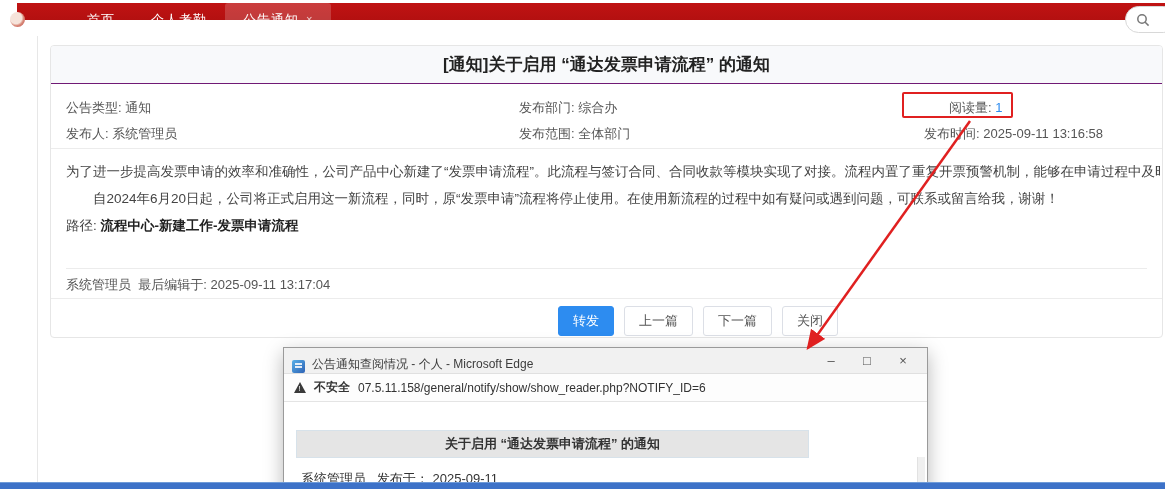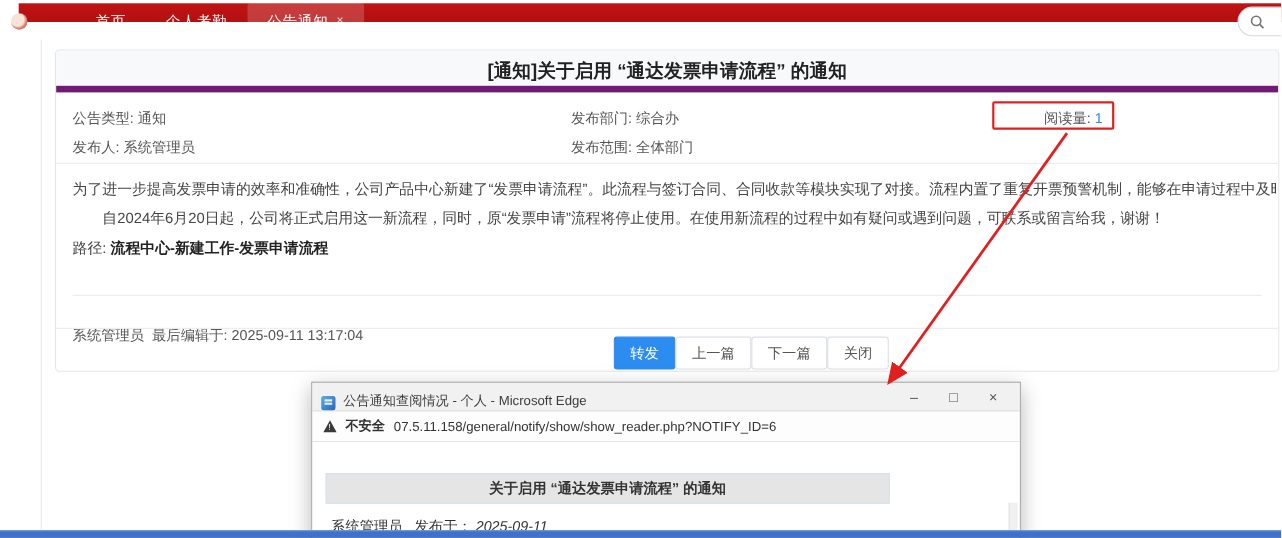--- a/index.html
+++ b/index.html
@@ -18,35 +18,35 @@
   .search-pill { position:absolute; right:-12px; top:3px; width:52px; height:27px; background:#fff; border:1px solid #d8d8d8;
     border-radius:14px; display:flex; align-items:center; padding-left:10px; }
 
   
   .vline { position:absolute; left:37px; top:36px; bottom:0; width:1px; background:#e7e7e7; }
 
   
   .card { position:absolute; left:50px; top:45px; width:1113px; height:293px; background:#fff;
     border:1px solid #e6e6e6; border-radius:4px; overflow:hidden; }
   .card-title { height:38px; line-height:38px; text-align:center; font-size:17px; font-weight:bold; color:#222;
-    background:#f8f9fb; border-bottom:6px solid #701a75; }
+    background:#f8f9fb; border-bottom:1px solid #701a75; }
   .meta { position:absolute; left:0; top:39px; right:0; height:64px; border-bottom:1px solid #ececec; font-size:13px; color:#555; }
   .meta span.cell { position:absolute; white-space:nowrap; }
   .m-r1 { top:14px; } .m-r2 { top:40px; }
   .m-c1 { left:15px; } .m-c2 { left:468px; } .m-c3 { left:873px; }
   .m-reads { left:898px; }
   .reads-num { color:#2d8cf0; }
   .body-text { position:absolute; left:15px; right:2px; top:112px; font-size:13.5px; color:#444; line-height:27px; }
   .body-line { white-space:nowrap; overflow:hidden; }
   .indent { text-indent:2em; }
   .path-line b { color:#222; }
   .divider-a { position:absolute; left:15px; right:15px; top:222px; height:1px; background:#ececec; }
-  .editor-line { position:absolute; left:15px; top:230px; font-size:13px; color:#555; white-space:nowrap;margin-top:20px; }
+  .editor-line { position:absolute; left:15px; top:230px; font-size:13px; color:#555; white-space:nowrap; }
   .divider-b { position:absolute; left:0; right:0; top:252px; height:1px; background:#ececec; }
-  .btn-row { position:absolute; left:507px; top:260px; display:flex; }
+  .btn-row { position:absolute; left:507px; top:260px; display:flex; gap:10px; }
   .btn { font-size:13px; padding:5px 14px; border-radius:3px; border:1px solid #dcdfe6; background:#fff; color:#555; cursor:pointer; white-space:nowrap; font-family:inherit; }
   .btn-primary { background:#2d8cf0; border-color:#2d8cf0; color:#fff; }
 
   
   .read-box { position:absolute; left:902px; top:92px; width:111px; height:26px; border:2px solid #e02020; border-radius:2px; z-index:30; }
   .arrow-svg { position:absolute; left:0; top:0; width:1165px; height:489px; z-index:60; pointer-events:none; }
 
   
   .popup { position:absolute; left:283px; top:347px; width:645px; height:150px; background:#fff;
     border:1px solid #9a9a9a; box-shadow:0 6px 18px rgba(0,0,0,.28); z-index:40; }
@@ -59,21 +59,21 @@
   .win-btn { width:36px; text-align:center; font-size:13px; color:#555; cursor:pointer; line-height:26px; }
   .pop-urlbar { height:28px; background:#fdfdfd; border-bottom:1px solid #e4e4e4; display:flex; align-items:center; padding-left:10px; gap:8px; font-size:12px; color:#333; }
   .warn-tri { position:relative; width:0; height:0; border-left:6px solid transparent; border-right:6px solid transparent; border-bottom:11px solid #3a3a3a; }
   .warn-tri i { position:absolute; left:-1.5px; top:3px; font-style:normal; color:#fff; font-size:8px; line-height:8px; }
   .sec-label { font-weight:bold; color:#333; }
   .url-text { color:#333; }
   .pop-content { position:relative; height:96px; background:#fff; }
   .pop-header-box { position:absolute; left:12px; top:28px; width:513px; height:28px; line-height:26px; background:#e5e5e5;
     border:1px solid #d7e2ea; text-align:center; font-size:13px; font-weight:bold; color:#333; }
   .pop-author { position:absolute; left:17px; top:68px; font-size:13px; color:#333; white-space:nowrap; }
-  .pop-author .date { font-style:italic; }
+  .pop-author .date { }
   .pop-scrollbar { position:absolute; right:2px; top:55px; bottom:0; width:8px; background:#f0f0f0; border-left:1px solid #e2e2e2; }
 
   
   .bottom-strip { position:absolute; left:0; right:0; top:482px; height:7px; background:#3d72c8; border-top:1px solid #6f9bd8; z-index:70; }
 </style>
 </head>
 <body>
 
 <div class="page">
 
@@ -113,20 +113,24 @@
         <span>阅读量:</span>
         <span class="reads-num">1</span>
       </span>
       <span class="cell m-r2 m-c1">
         <span>发布人:</span>
         <span>系统管理员</span>
       </span>
       <span class="cell m-r2 m-c2">
         <span>发布范围:</span>
         <span>全体部门</span>
+      </span>
+      <span class="cell m-r2 m-c3">
+        <span>发布时间:</span>
+        <span>2025-09-11 13:16:58</span>
       </span>
     </div>
 
     <div class="body-text">
       <div class="body-line">为了进一步提高发票申请的效率和准确性，公司产品中心新建了“发票申请流程”。此流程与签订合同、合同收款等模块实现了对接。流程内置了重复开票预警机制，能够在申请过程中及时发现并提示潜在</div>
       <div class="body-line indent">自2024年6月20日起，公司将正式启用这一新流程，同时，原“发票申请”流程将停止使用。在使用新流程的过程中如有疑问或遇到问题，可联系或留言给我，谢谢！</div>
       <div class="body-line path-line">
         <span>路径:</span>
         <b>流程中心-新建工作-发票申请流程</b>
       </div>

